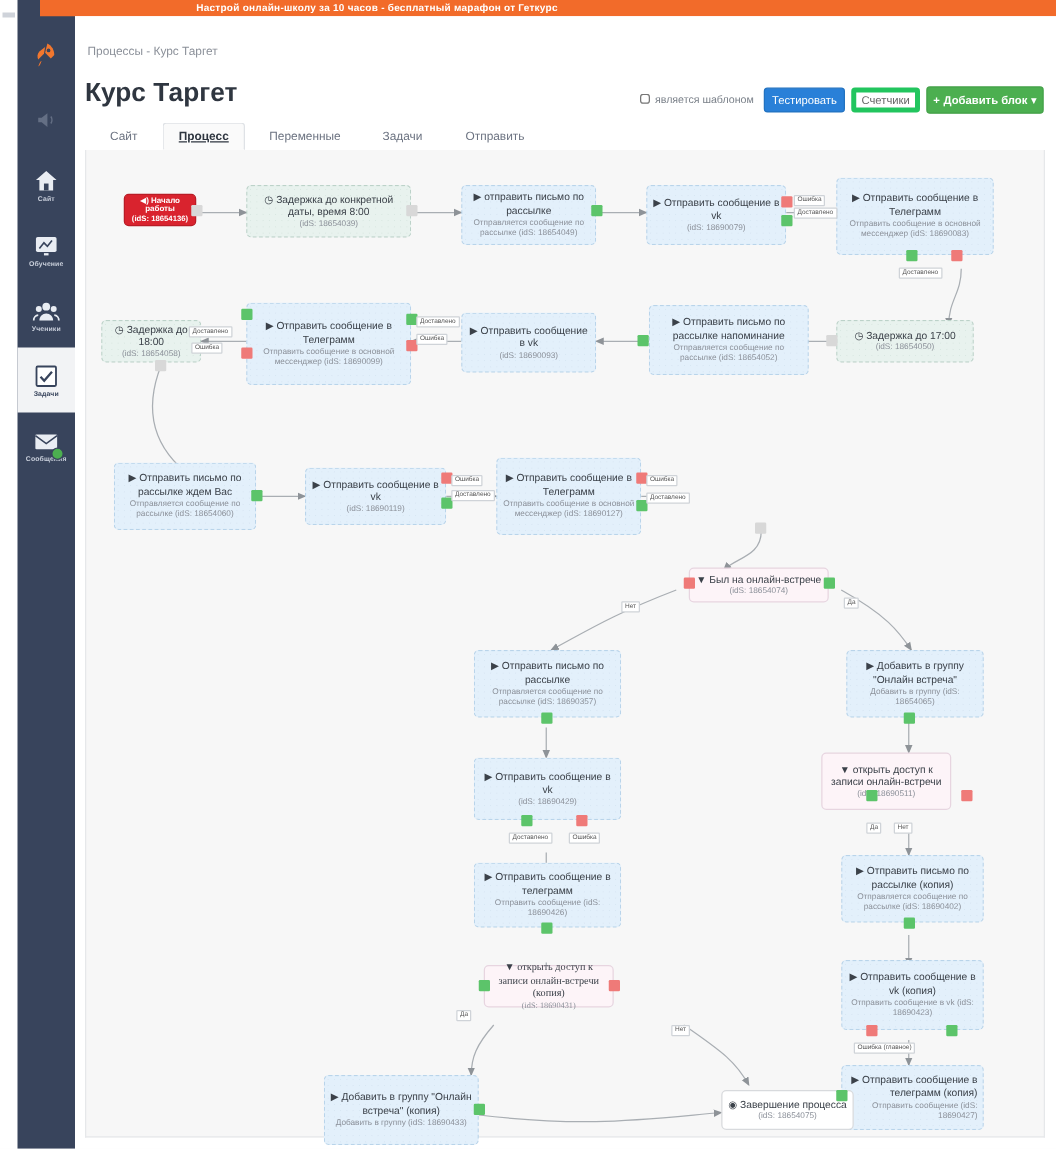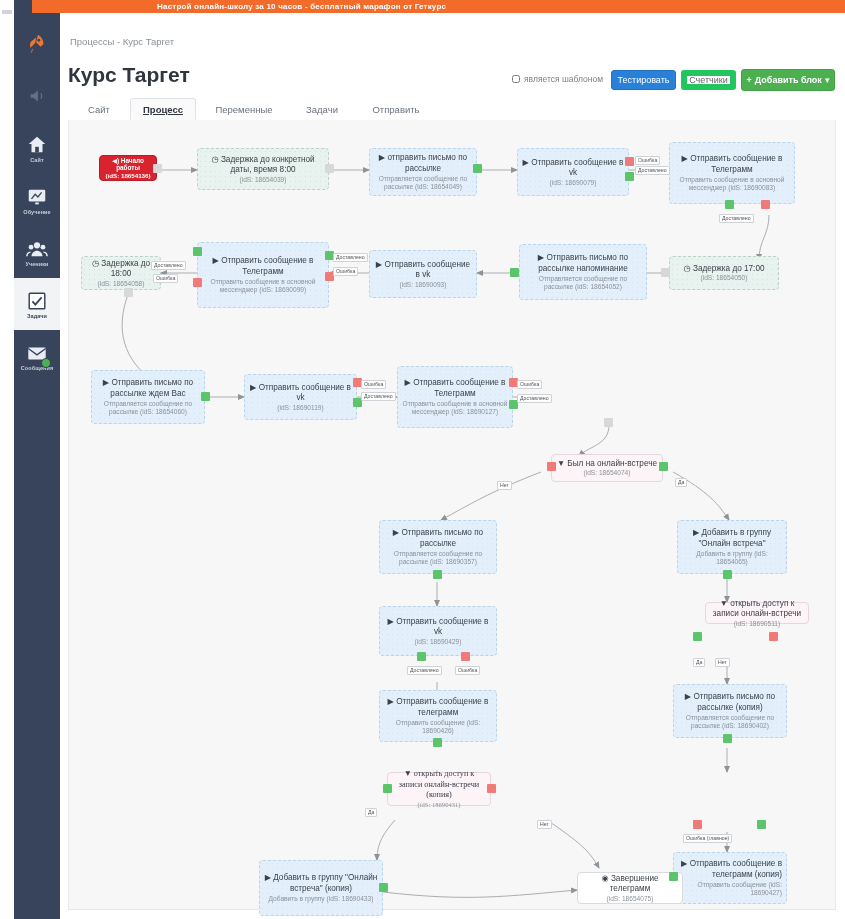--- a/index.html
+++ b/index.html
@@ -42,21 +42,21 @@
   }
   .breadcrumb{position:absolute;left:10px;top:23px;font-size:9.5px;color:#8b9099;}
   .page-title{position:absolute;left:8px;top:50px;font-size:21px;font-weight:bold;color:#2f3640;}
   
   .tpl-check{position:absolute;left:452px;top:61px;display:flex;align-items:center;gap:4px;
              font-size:8.5px;color:#7a8089;}
   .tpl-check input{width:8px;height:8px;margin:0;}
   .btn{position:absolute;border-radius:3px;font-size:9px;display:flex;align-items:center;
        justify-content:center;cursor:pointer;box-sizing:border-box;white-space:nowrap;}
   .btn-test{left:551px;top:57px;width:65px;height:20px;background:#2980d8;color:#fff;border:1px solid #2272c0;}
-  .btn-count{left:621px;top:57px;width:55px;height:20px;background:#fff;color:#666;border:6px solid #22c55e;}
+  .btn-count{left:621px;top:57px;width:55px;height:20px;background:#fff;color:#666;border:4px solid #22c55e;}
   .btn-add{left:681px;top:56px;width:94px;height:22px;background:#4caf50;color:#fff;
            border:1px solid #43a047;font-weight:bold;gap:3px;}
   
   .tabs{position:absolute;left:8px;top:85px;width:768px;height:22px;border-bottom:1px solid #dfe2e6;}
   .tab{position:absolute;top:0;height:22px;display:flex;align-items:center;justify-content:center;
        font-size:9.5px;color:#6b7280;cursor:pointer;padding:0 10px;box-sizing:border-box;}
   .tab.active{background:#fafafa;border:1px solid #dfe2e6;border-bottom:1px solid #fafafa;
               color:#2f3640;font-weight:bold;border-radius:3px 3px 0 0;text-decoration:underline;}
   
   .canvas{
@@ -449,55 +449,62 @@
 
       <div class="node n-msg" style="left:608px;top:400px;width:110px;height:54px;">
         <div class="dots"></div>
         <div class="inner">
           <div class="t"><span>▶</span> <span>Добавить в группу "Онлайн встреча"</span></div>
           <div class="s"><span>Добавить в группу</span> <span>(idS: 18654065)</span></div>
         </div>
       </div>
       <div class="port green" style="left:654px;top:450px;"></div>
 
-      <div class="node n-filter" style="left:636px;top:482px;width:104px;height:22px;">
+      <div class="node n-filter" style="left:588px;top:482px;width:104px;height:46px;">
         <div class="inner">
           <div class="t"><span>▼</span> <span>открыть доступ к записи онлайн-встречи</span></div>
           <div class="id">(idS: 18690511)</div>
         </div>
       </div>
       <div class="port green" style="left:624px;top:512px;"></div>
       <div class="port red" style="left:700px;top:512px;"></div>
       <div class="elabel" style="left:624px;top:538px;">Да</div>
       <div class="elabel" style="left:646px;top:538px;">Нет</div>
 
       <div class="node n-msg" style="left:604px;top:564px;width:114px;height:54px;">
         <div class="dots"></div>
         <div class="inner">
           <div class="t"><span>▶</span> <span>Отправить письмо по рассылке (копия)</span></div>
           <div class="s"><span>Отправляется сообщение по рассылке</span> <span>(idS: 18690402)</span></div>
         </div>
       </div>
       <div class="port green" style="left:654px;top:614px;"></div>
 
+      <div class="node n-msg" style="left:604px;top:648px;width:114px;height:56px;">
+        <div class="dots"></div>
+        <div class="inner">
+          <div class="t"><span>▶</span> <span>Отправить сообщение в vk (копия)</span></div>
+          <div class="s"><span>Отправить сообщение в vk</span> <span>(idS: 18690423)</span></div>
+        </div>
+      </div>
       <div class="port red" style="left:624px;top:700px;"></div>
       <div class="port green" style="left:688px;top:700px;"></div>
       <div class="elabel" style="left:614px;top:714px;">Ошибка (главное)</div>
 
       <div class="node n-msg" style="left:604px;top:732px;width:114px;height:52px;text-align:right;">
         <div class="dots"></div>
         <div class="inner">
           <div class="t"><span>▶</span> <span>Отправить сообщение в телеграмм (копия)</span></div>
           <div class="s"><span>Отправить сообщение</span> <span>(idS: 18690427)</span></div>
         </div>
       </div>
       <div class="port green" style="left:600px;top:752px;"></div>
 
       <div class="node n-end" style="left:508px;top:752px;width:106px;height:32px;">
         <div class="inner">
-          <div class="t"><span>◉</span> <span>Завершение телеграмм</span></div>
+          <div class="t"><span>◉</span> <span>Завершение процесса</span></div>
           <div class="id">(idS: 18654075)</div>
         </div>
       </div>
 
     </div>
   </div>
 </div>
 
 </body></html>

